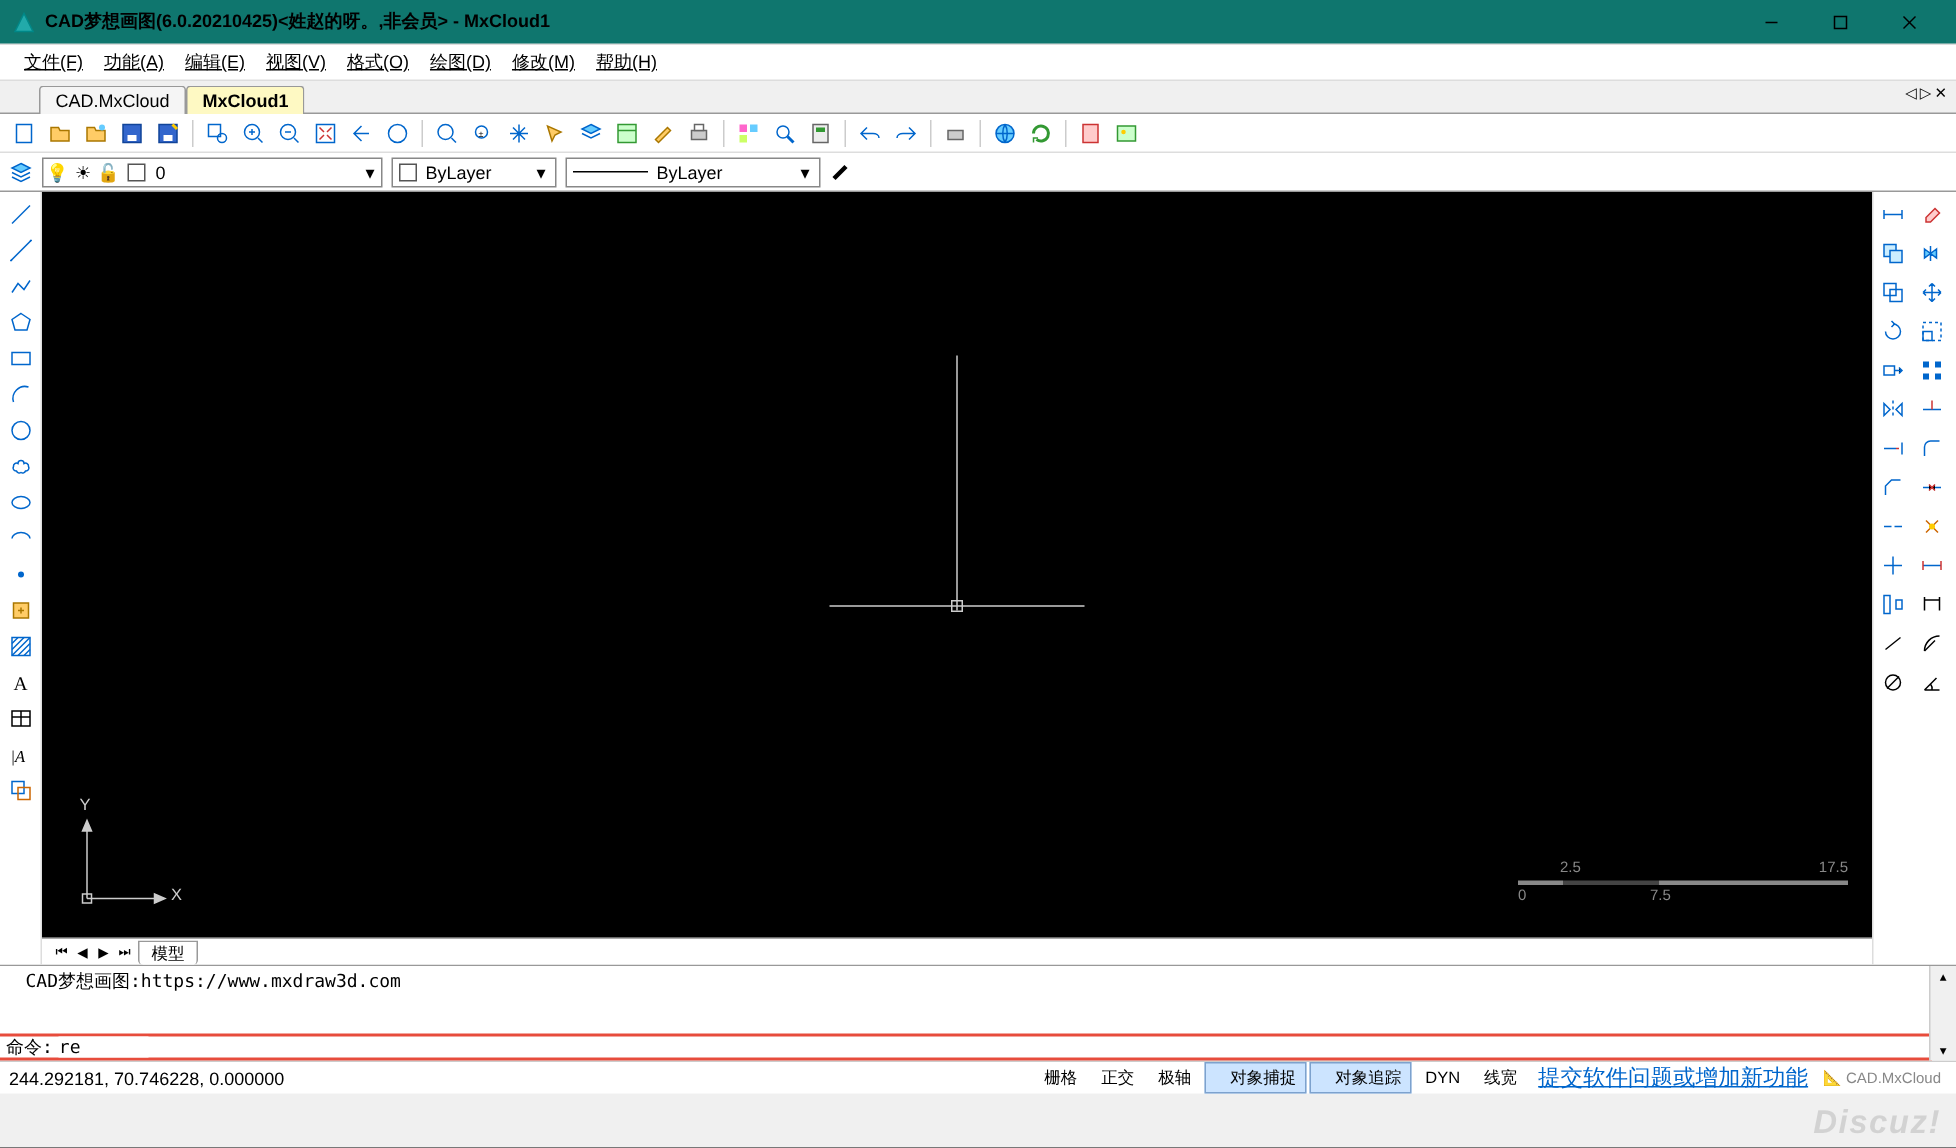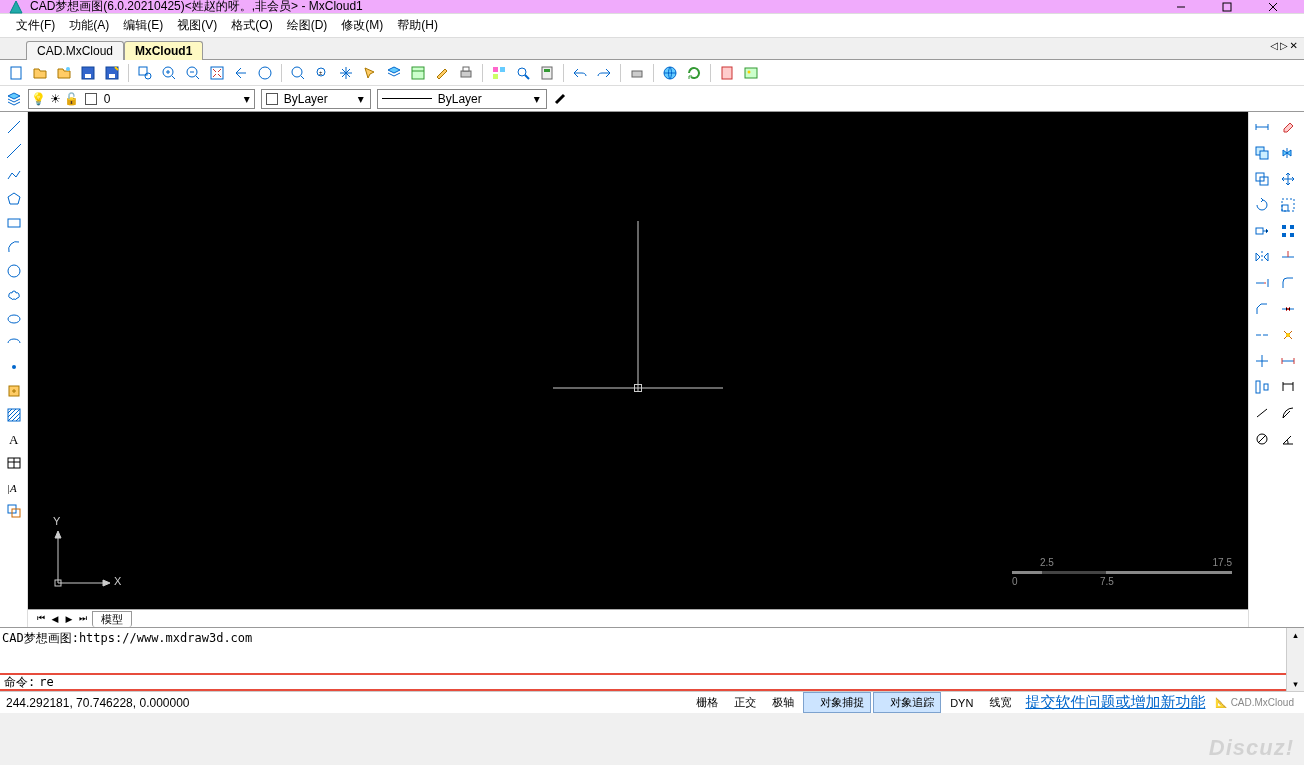--- a/index.html
+++ b/index.html
@@ -1,25 +1,25 @@
 <!DOCTYPE html>
 <html><head>
 <meta charset="utf-8">
 <style>
   * { box-sizing: border-box; margin: 0; padding: 0; }
   body { font-family: "Microsoft YaHei", Arial, sans-serif; font-size: 12px; background: #f0f0f0; color: #000; width: 1304px; height: 765px; overflow: hidden; position: relative; }
   
-  .titlebar { height: 14px; background: #f0abfc; display: flex; align-items: center; padding: 0 8px; border-bottom: 1px solid #ddd; }
+  .titlebar { height: 30px; background: #0f766e; display: flex; align-items: center; padding: 0 8px; border-bottom: 1px solid #ddd; font-weight: bold; }
   .titlebar .logo { width: 16px; height: 16px; margin-right: 6px; }
   .titlebar .title { flex: 1; font-size: 12px; }
   .titlebar .winbtns { display: flex; gap: 0; }
   .titlebar .winbtn { width: 46px; height: 30px; display: flex; align-items: center; justify-content: center; }
   
   .menubar { height: 24px; background: #fff; display: flex; align-items: center; padding: 0 10px; gap: 2px; border-bottom: 1px solid #ddd; }
-  .menubar .menu-item { padding: 2px 6px; cursor: default; }
+  .menubar .menu-item { padding: 2px 6px; cursor: default; text-decoration: underline; }
   
   .tabbar { height: 22px; background: #f0f0f0; display: flex; align-items: flex-end; padding: 0 0 0 26px; border-bottom: 1px solid #999; position: relative; }
   .tabbar .tab { padding: 2px 10px; border: 1px solid #999; border-bottom: none; background: #f5f5f5; margin-right: 0; font-size: 12px; border-radius: 3px 3px 0 0; position: relative; top: 1px; }
   .tabbar .tab.active { background: #fef9c3; font-weight: bold; }
   .tabbar .tabnav { position: absolute; right: 6px; top: 2px; display: flex; gap: 2px; font-size: 10px; }
   
   .toolbar1 { height: 26px; background: #fff; display: flex; align-items: center; padding: 2px 6px; gap: 4px; border-bottom: 1px solid #ddd; }
   .toolbar1 .tb-btn { width: 20px; height: 20px; display: inline-flex; align-items: center; justify-content: center; border: 1px solid transparent; }
   .toolbar1 .sep { width: 1px; height: 18px; background: #ccc; margin: 0 2px; }
   
@@ -46,21 +46,21 @@
   
   .model-tabs { height: 18px; background: #fff; display: flex; align-items: center; border-top: 1px solid #aaa; padding-left: 6px; }
   .model-tabs .navbtn { width: 14px; text-align: center; font-size: 9px; }
   .model-tabs .mtab { padding: 0 8px; border: 1px solid #999; background: #fff; font-size: 11px; margin-left: 2px; height: 16px; border-bottom: none; border-radius: 0 0 3px 3px; }
   
   .right-tools { width: 56px; background: #fff; display: flex; flex-direction: row; flex-wrap: wrap; align-content: flex-start; padding: 4px 2px; gap: 4px; border-left: 1px solid #ddd; }
   .right-tools .tool-btn { width: 22px; height: 22px; }
   
   .cmd-area { height: 64px; background: #fff; border-top: 1px solid #999; display: flex; }
   .cmd-text { flex: 1; display: flex; flex-direction: column; }
-  .cmd-history { flex: 1; padding: 2px 2px; font-family: "SimSun", monospace; font-size: 12px; }
+  .cmd-history { flex: 1; padding: 2px 17px; font-family: "SimSun", monospace; font-size: 12px; }
   .cmd-line { height: 18px; display: flex; align-items: center; padding: 0 4px; font-family: "SimSun", monospace; border: 2px solid #e74c3c; margin: 0 -2px; }
   .cmd-line .prompt { margin-right: 4px; }
   .cmd-line input { border: none; outline: none; font-family: inherit; font-size: 12px; width: 60px; }
   .cmd-scroll { width: 18px; background: #f0f0f0; border-left: 1px solid #ccc; display: flex; flex-direction: column; justify-content: space-between; align-items: center; font-size: 9px; padding: 2px 0; }
   
   .statusbar { height: 22px; background: #fff; border-top: 1px solid #ccc; display: flex; align-items: center; padding: 0 6px; font-size: 12px; }
   .statusbar .coords { flex: 0 0 auto; }
   .statusbar .spacer { flex: 1; }
   .statusbar .sbtn { padding: 2px 6px; border: 1px solid transparent; margin: 0 1px; font-size: 11px; }
   .statusbar .sbtn.active { background: #cce4ff; border: 1px solid #7da2ce; padding-left: 16px; }

